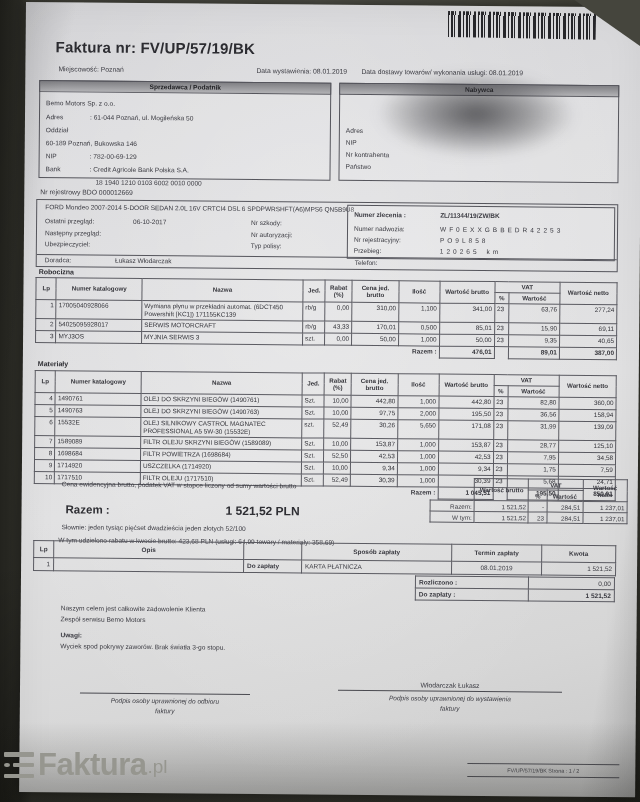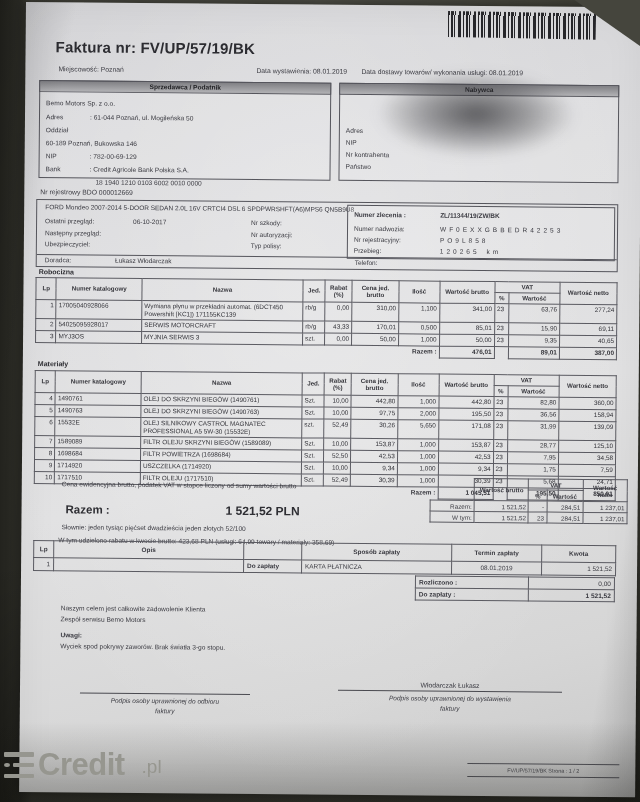--- a/index.html
+++ b/index.html
@@ -125,21 +125,21 @@
   .page-foot{top:757px;left:448px;width:152px;border-top:0.8px solid #55555c;border-bottom:0.8px solid #55555c;
     font-size:5.4px;text-align:center;padding:3px 0;color:#4a4a50;}
   
   .watermark{position:absolute;left:4px;top:752px;z-index:6;display:flex;align-items:center;color:#96968f;}
   .wm-icon{width:30px;height:26px;display:flex;flex-direction:column;justify-content:space-between;margin-right:4px;}
   .wm-icon .bar{height:4.5px;background:#96968f;border-radius:1px;}
   .wm-icon .mid{display:flex;align-items:center;}
   .wm-icon .dot{width:6px;height:4.5px;background:#96968f;border-radius:50%;margin-right:3px;}
   .wm-icon .short{height:4.5px;background:#96968f;border-radius:1px;flex:1;}
   .wm-text{font-size:31px;font-weight:bold;letter-spacing:-0.5px;line-height:26px;}
-  .wm-suffix{font-size:19px;font-weight:normal;align-self:flex-end;margin-left:17px;line-height:22px;}
+  .wm-suffix{font-size:19px;font-weight:normal;align-self:flex-end;margin-left:1px;line-height:22px;}
 </style>
 </head>
 <body>
 
 <div class="photo">
   <div class="paper">
 
     <div class="barcode"></div>
     <div class="sec title">Faktura nr: FV/UP/57/19/BK</div>
 
@@ -574,16 +574,16 @@
 
   <div class="watermark">
     <div class="wm-icon">
       <div class="bar"></div>
       <div class="mid">
           <div class="dot"></div>
           <div class="short"></div>
         </div>
       <div class="bar"></div>
     </div>
-    <div class="wm-text">Credit</div>
+    <div class="wm-text">Faktura</div>
     <div class="wm-suffix">.pl</div>
   </div>
 </div>
 
 </body></html>

